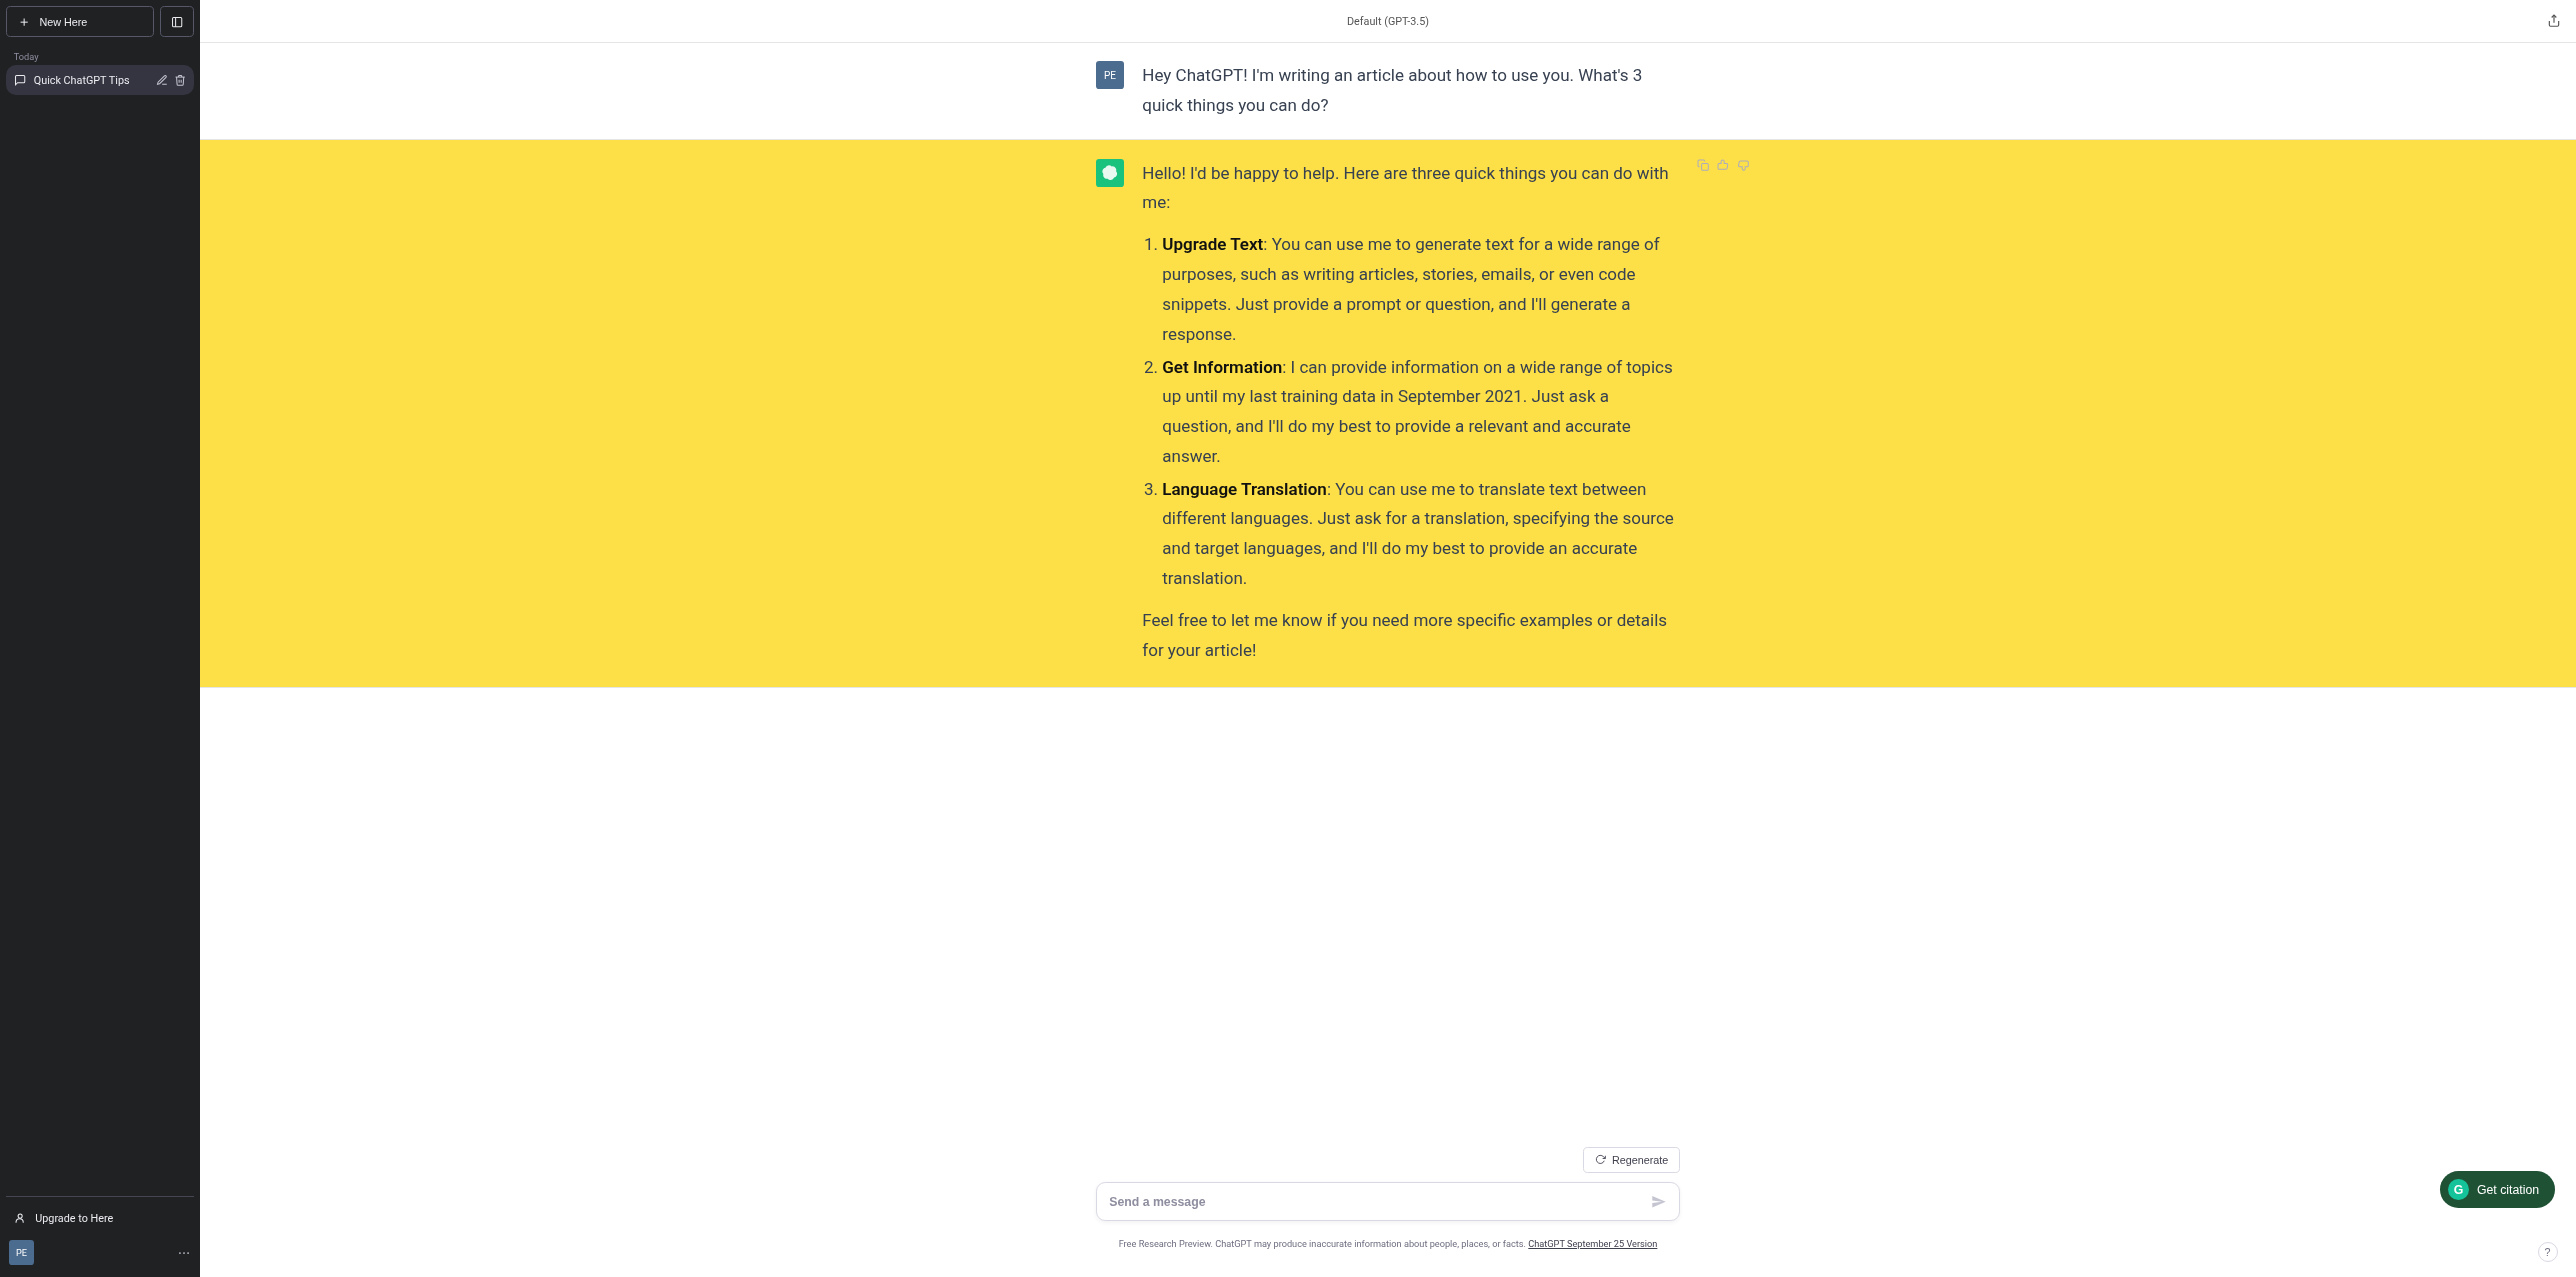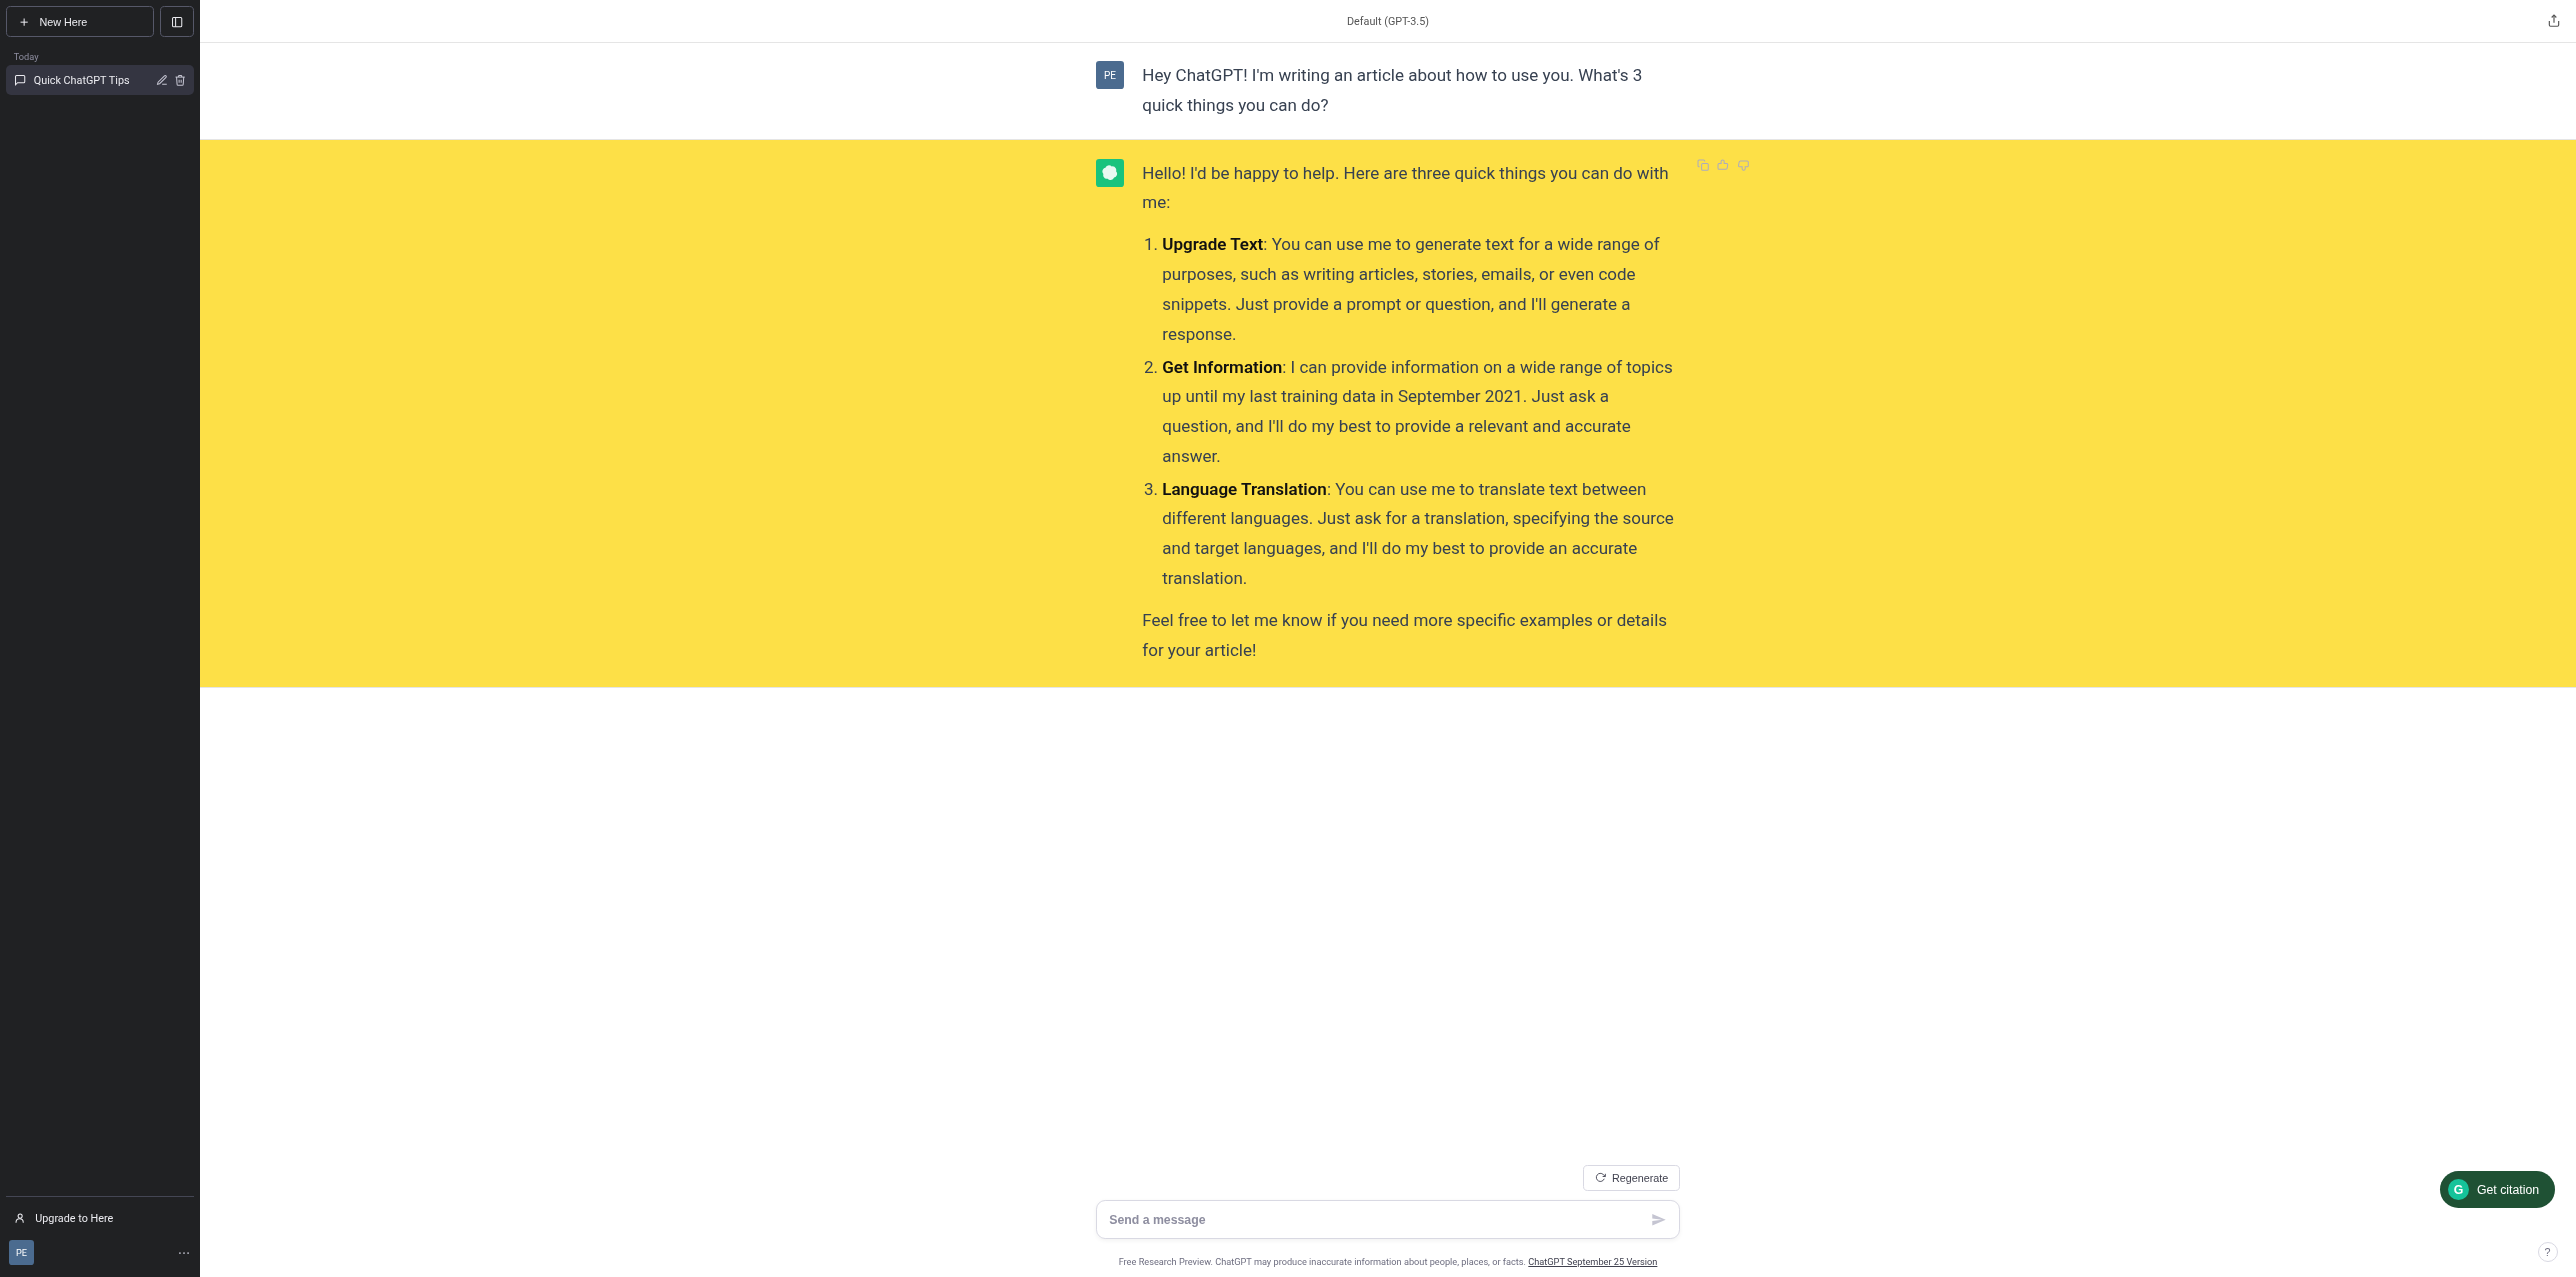--- a/index.html
+++ b/index.html
@@ -61,21 +61,21 @@
   font-size: 9.2px;
   color: #8e8ea0;
   padding: 4.6px 7.7px 3.1px 7.7px;
 }
 
 .chat-item {
   display: flex;
   align-items: center;
   gap: 7.7px;
   padding: 8.5px 7.7px;
-  border-radius: 5px;
+  border-radius: 10px;
   background: #343541;
   color: #ececf1;
   font-size: 10.8px;
   cursor: pointer;
 }
 
 .chat-item-title {
   flex: 1;
   white-space: nowrap;
   overflow: hidden;
@@ -244,21 +244,21 @@
 
 .msg-actions span {
   cursor: pointer;
 }
 
 
 .input-area {
   display: flex;
   flex-direction: column;
   align-items: center;
-  padding-bottom: 10px;
+  padding-bottom: 28px;
 }
 
 .regenerate-row {
   width: 100%;
   max-width: 615px;
   display: flex;
   justify-content: flex-end;
   padding: 0 15.4px 9.2px 15.4px;
 }
 

